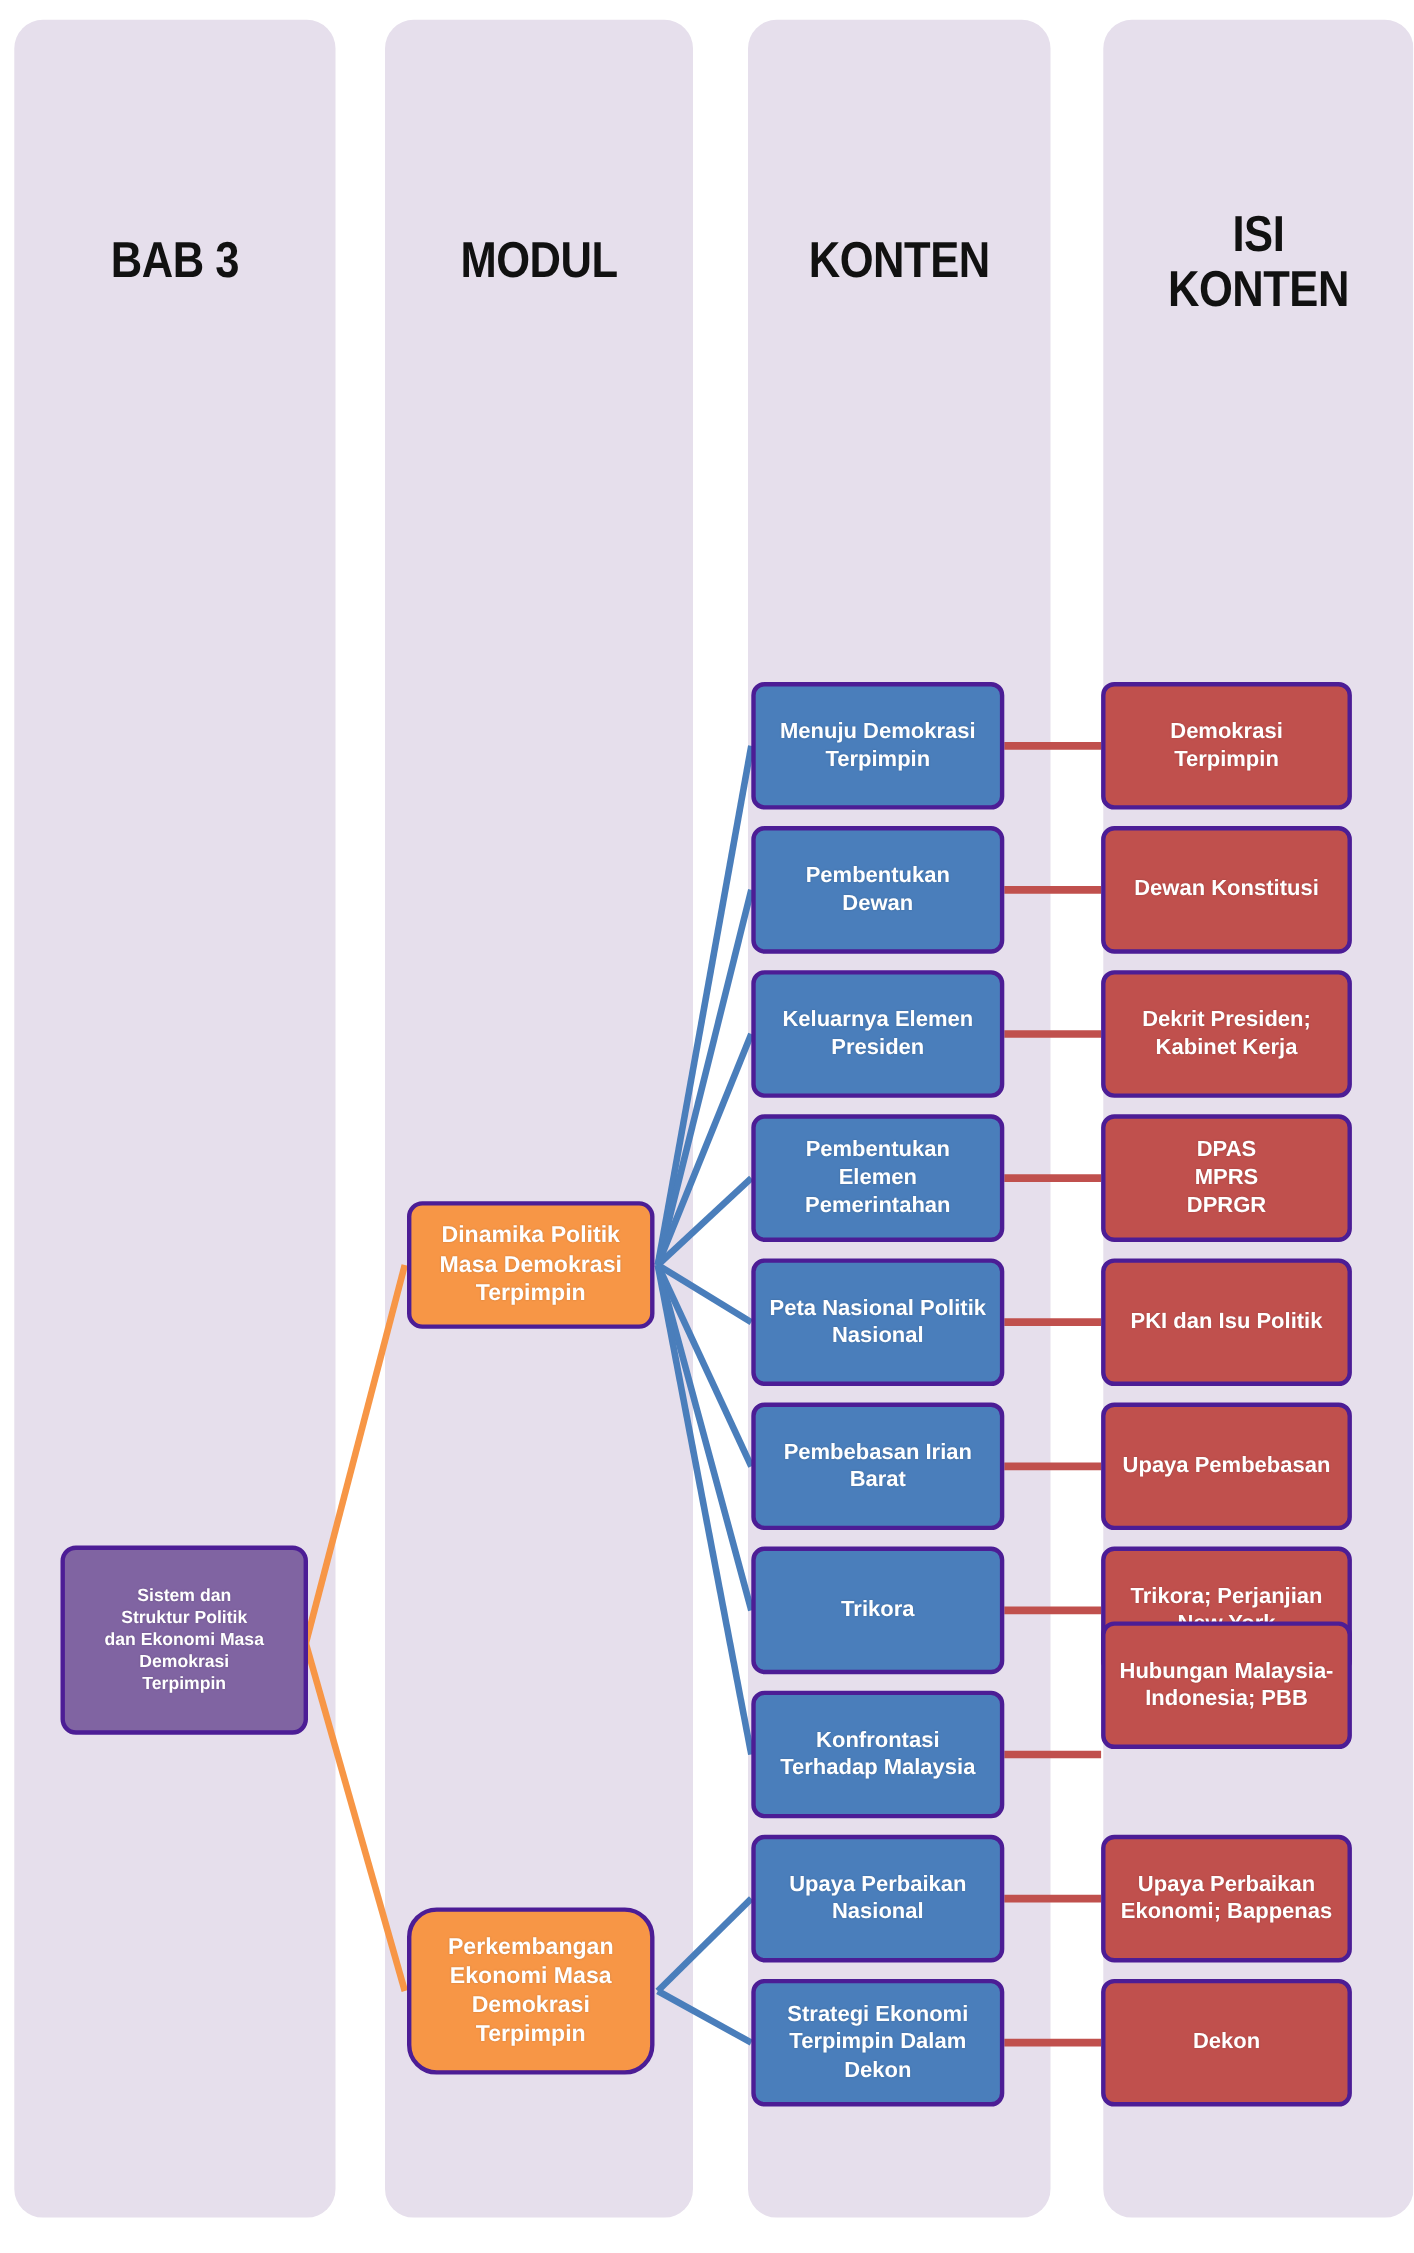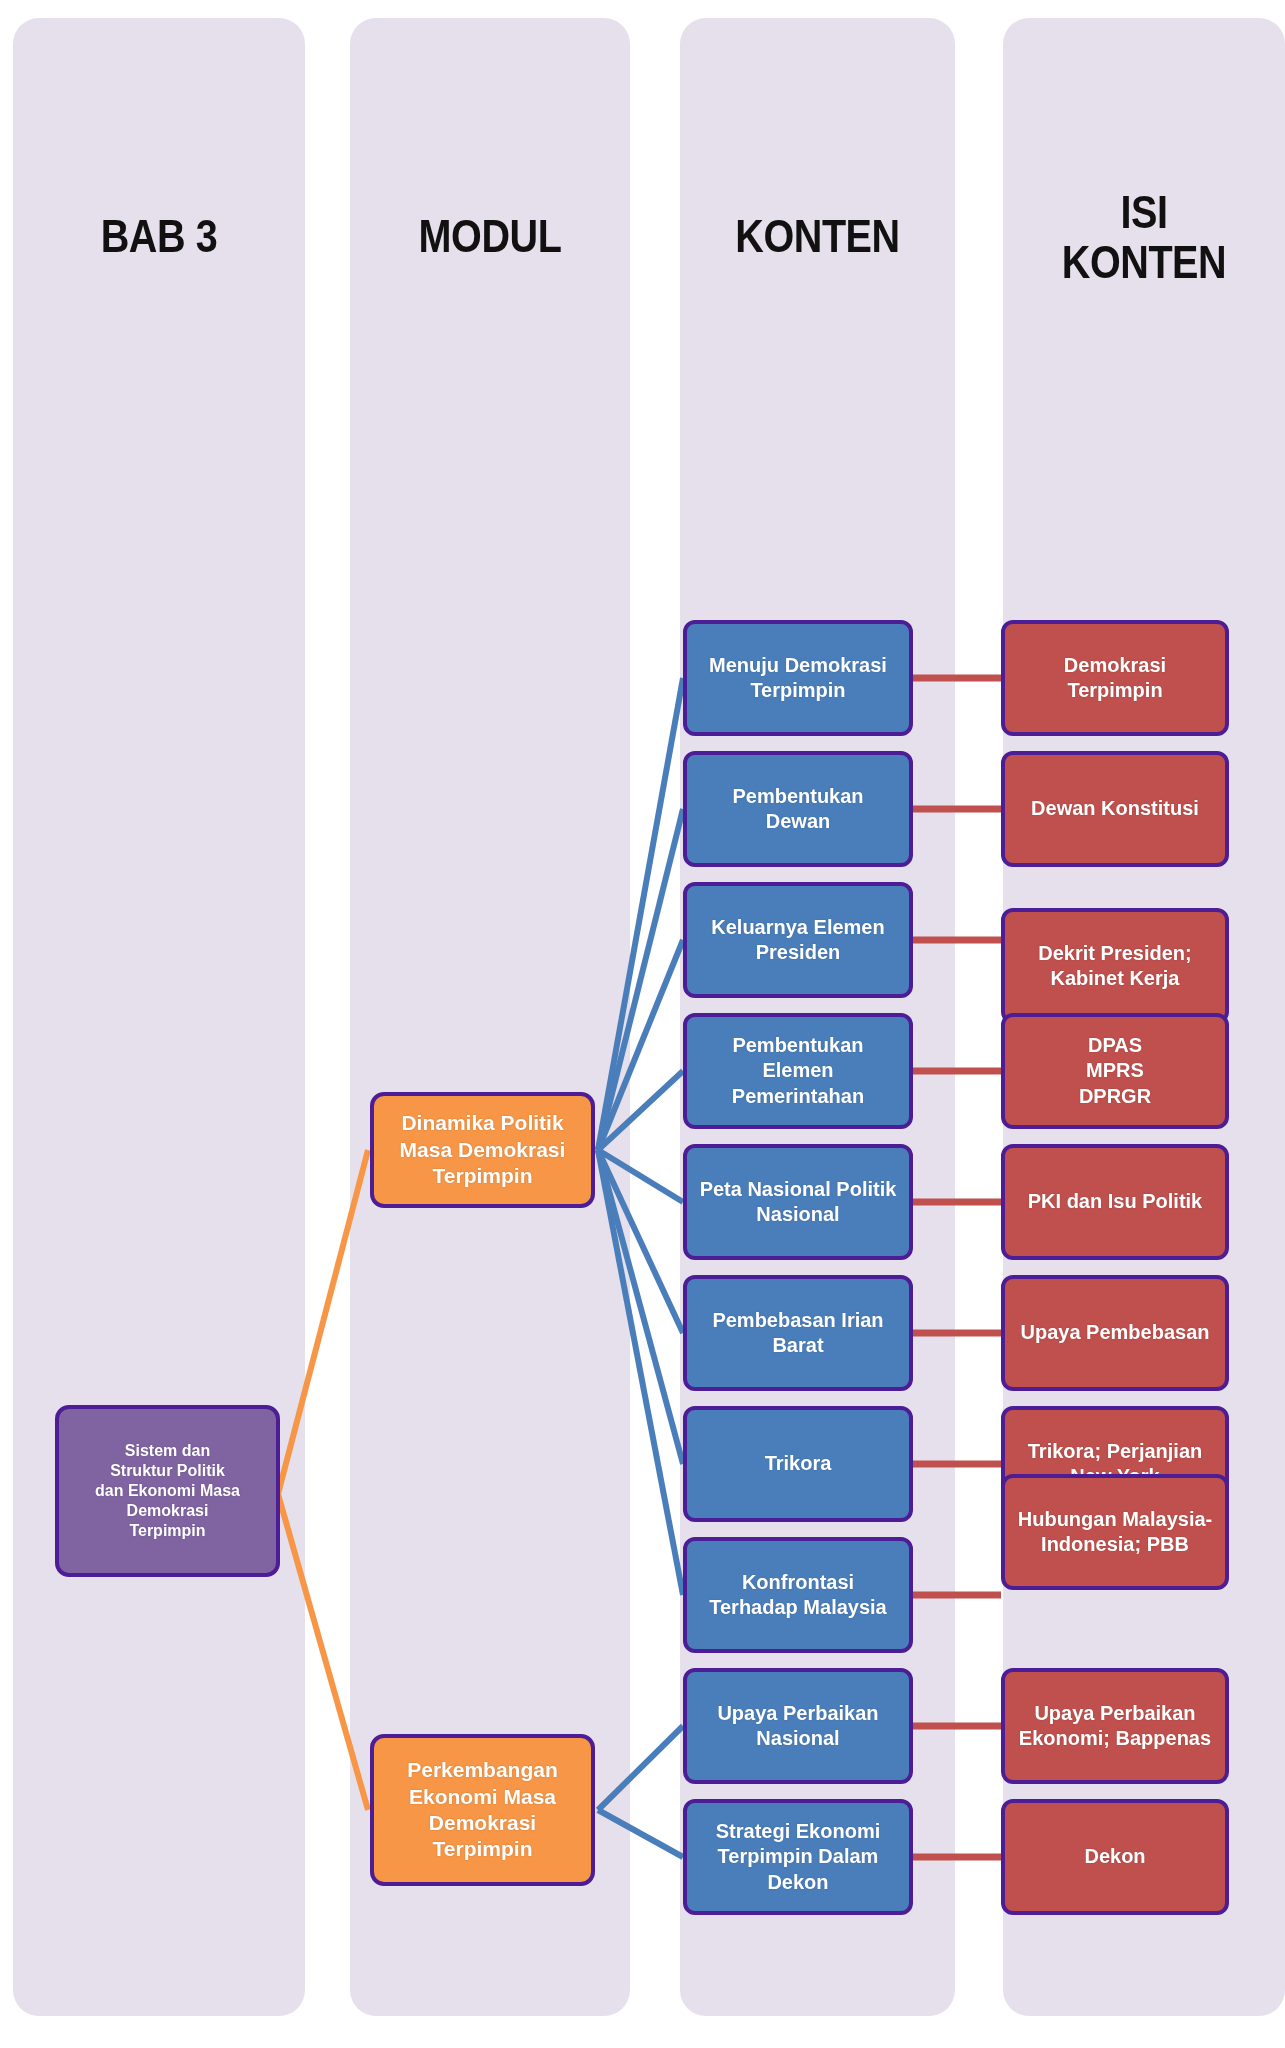--- a/index.html
+++ b/index.html
@@ -137,21 +137,21 @@
 
   <div class="node purple" style="left:55px;top:1405px;width:225px;height:172px;">Sistem dan
 Struktur Politik
 dan Ekonomi Masa
 Demokrasi
 Terpimpin</div>
 
   <div class="node orange" style="left:370px;top:1092px;width:225px;height:116px;">Dinamika Politik
 Masa Demokrasi
 Terpimpin</div>
-  <div class="node orange" style="left:370px;top:1734px;width:225px;height:152px;">Perkembangan
+  <div class="node orange" style="left:370px;top:1734px;width:225px;height:152px;border-radius:27px;">Perkembangan
 Ekonomi Masa
 Demokrasi
 Terpimpin</div>
 
   <div class="blue-col" id="blue-col">
       <div class="node blue" style="top: 620px; height: 116px;">Menuju Demokrasi
 Terpimpin</div>
       <div class="node blue" style="top: 751px; height: 116px;">Pembentukan
 Dewan</div>
       <div class="node blue" style="top: 882px; height: 116px;">Keluarnya Elemen
@@ -169,21 +169,21 @@
       <div class="node blue" style="top: 1668px; height: 116px;">Upaya Perbaikan
 Nasional</div>
       <div class="node blue" style="top: 1799px; height: 116px;">Strategi Ekonomi
 Terpimpin Dalam
 Dekon</div>
     </div>
   <div class="red-col" id="red-col">
       <div class="node red" style="top: 620px; height: 116px;">Demokrasi
 Terpimpin</div>
       <div class="node red" style="top: 751px; height: 116px;">Dewan Konstitusi</div>
-      <div class="node red" style="top: 882px; height: 116px; margin-top: 26px;">Dekrit Presiden;
+      <div class="node red" style="top: 882px; height: 116px;">Dekrit Presiden;
 Kabinet Kerja</div>
       <div class="node red" style="top: 1013px; height: 116px;">DPAS
 MPRS
 DPRGR</div>
       <div class="node red" style="top: 1144px; height: 116px;">PKI dan Isu Politik</div>
       <div class="node red" style="top: 1275px; height: 116px;">Upaya Pembebasan</div>
       <div class="node red" style="top: 1406px; height: 116px;">Trikora; Perjanjian
 New York</div>
       <div class="node red" style="top: 1474px; height: 116px;">Hubungan Malaysia-
 Indonesia; PBB</div>

